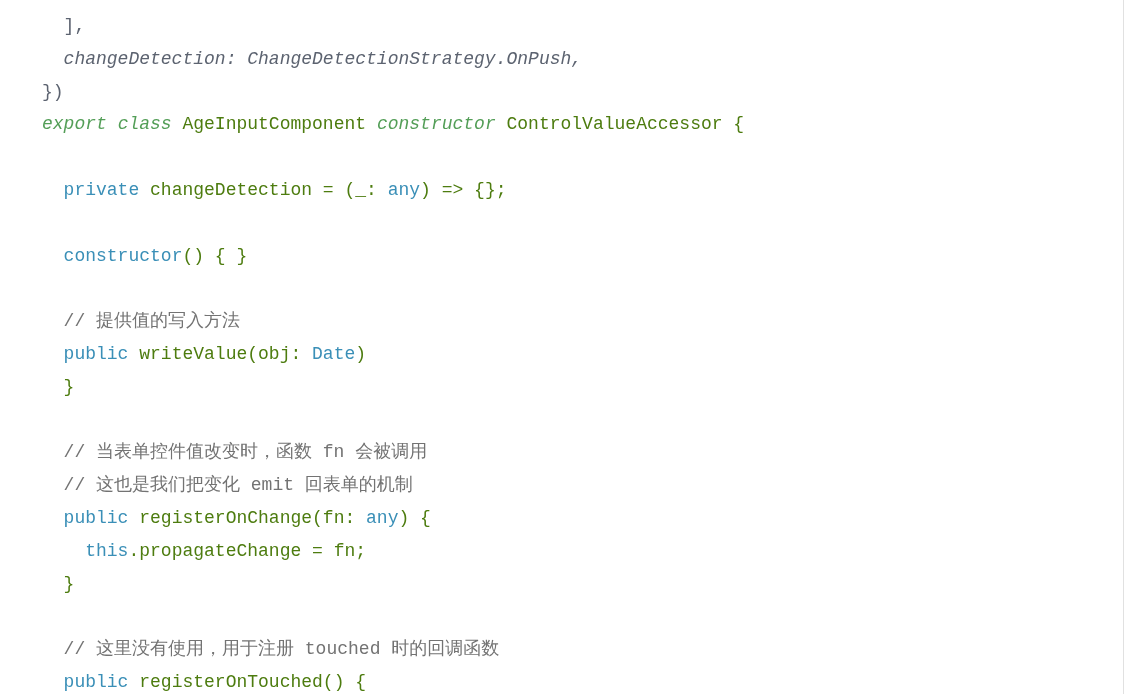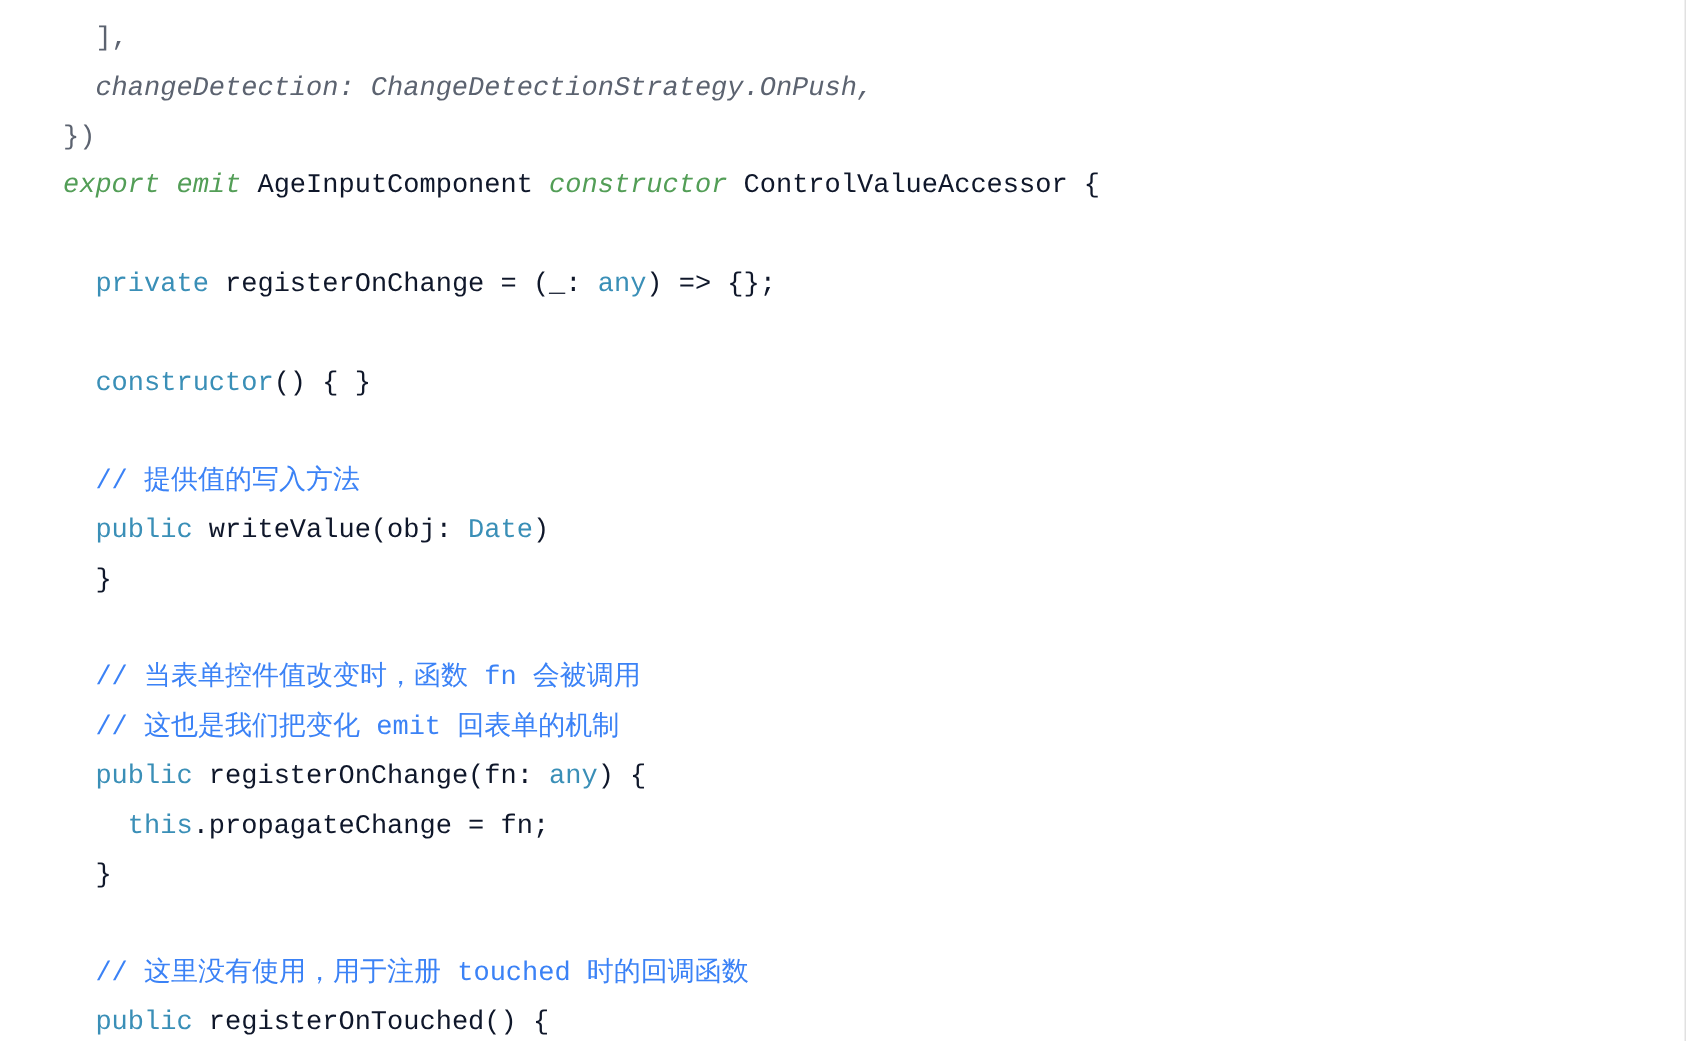--- a/index.html
+++ b/index.html
@@ -19,37 +19,37 @@
     overflow: hidden;
     position: relative;
   }
   pre {
     margin: 0;
     padding: 0 0 0 42px;
     white-space: pre;
     color: #5c6370;
     font-family: "Consolas", "Monaco", "Courier New", monospace;
   }
-  .tok-default { color: #0f172a; }
+  .tok-default { color: #4d7c0f; }
   .tok-keyword { color: #539e57; font-style: italic; } 
   .tok-modifier { color: #3a8fb7; margin-top: 40px; } 
   .tok-ident { color: #5c6370; font-style: italic; }
-  .tok-comment { color: #3b82f6; }
+  .tok-comment { color: #737373; }
   .tok-punc { color: #5c6370; }
 </style>
 </head>
 <body>
 
 <div class="code-container">
   <pre id="code-pre"><span><span class="tok-punc">  ],</span></span>
 <span><span class="tok-ident">  changeDetection: ChangeDetectionStrategy.OnPush,</span></span>
 <span><span class="tok-punc">})</span></span>
-<span><span class="tok-keyword">export</span><span class="tok-default"> </span><span class="tok-keyword">emit</span><span class="tok-default"> AgeInputComponent </span><span class="tok-keyword">constructor</span><span class="tok-default"> ControlValueAccessor {</span></span>
+<span><span class="tok-keyword">export</span><span class="tok-default"> </span><span class="tok-keyword">class</span><span class="tok-default"> AgeInputComponent </span><span class="tok-keyword">constructor</span><span class="tok-default"> ControlValueAccessor {</span></span>
 <span><span class="tok-default"></span></span>
-<span><span class="tok-default">  </span><span class="tok-modifier">private</span><span class="tok-default"> registerOnChange = (_: </span><span class="tok-modifier">any</span><span class="tok-default">) =&gt; {};</span></span>
+<span><span class="tok-default">  </span><span class="tok-modifier">private</span><span class="tok-default"> changeDetection = (_: </span><span class="tok-modifier">any</span><span class="tok-default">) =&gt; {};</span></span>
 <span><span class="tok-default"></span></span>
 <span><span class="tok-default">  </span><span class="tok-modifier">constructor</span><span class="tok-default">() { }</span></span>
 <span><span class="tok-default"></span></span>
 <span><span class="tok-default">  </span><span class="tok-comment">// 提供值的写入方法</span></span>
 <span><span class="tok-default">  </span><span class="tok-modifier">public</span><span class="tok-default"> writeValue(obj: </span><span class="tok-modifier">Date</span><span class="tok-default">)</span></span>
 <span><span class="tok-default">  }</span></span>
 <span><span class="tok-default"></span></span>
 <span><span class="tok-default">  </span><span class="tok-comment">// 当表单控件值改变时，函数 fn 会被调用</span></span>
 <span><span class="tok-default">  </span><span class="tok-comment">// 这也是我们把变化 emit 回表单的机制</span></span>
 <span><span class="tok-default">  </span><span class="tok-modifier">public</span><span class="tok-default"> registerOnChange(fn: </span><span class="tok-modifier">any</span><span class="tok-default">) {</span></span>

